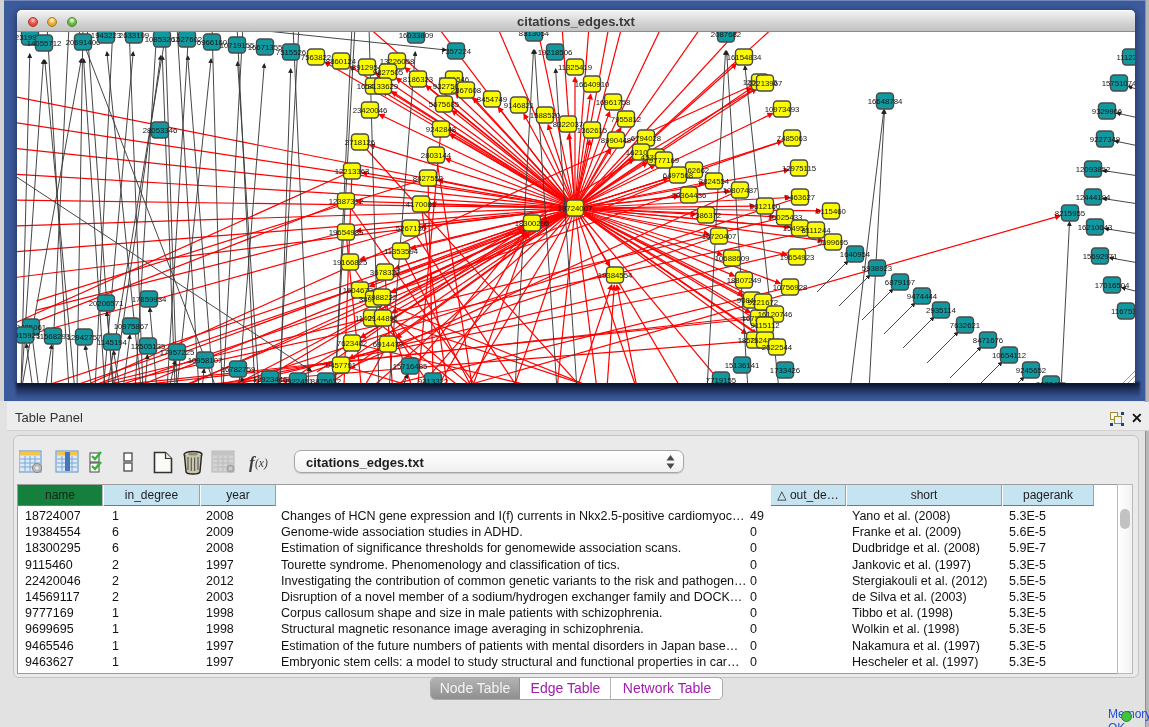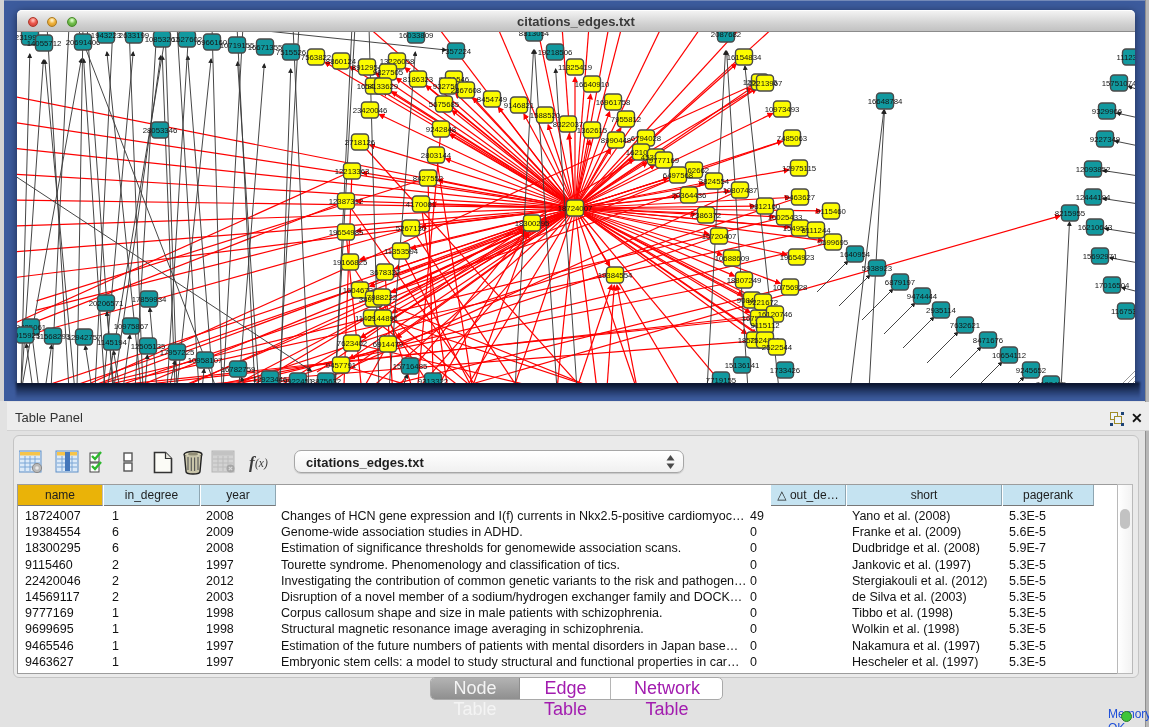--- a/index.html
+++ b/index.html
@@ -23,21 +23,21 @@
 #browser{position:absolute;left:13px;top:34px;width:1126px;height:243px;border:1px solid #c4c4c4;border-radius:6px;background:#eaeaea}
 #toolbar{position:absolute;left:5px;top:14px;height:26px;width:100%}
 #dropdown{position:absolute;left:275px;top:0px;width:390px;height:23px;border:1px solid #a6a6a6;border-radius:7px;background:linear-gradient(#ffffff,#f0f0f0);box-shadow:0 1px 1px rgba(0,0,0,.15)}
 #ddtext{position:absolute;left:11px;top:4px;font-size:13px;font-weight:bold;color:#1d1d1d}
 #tablewrap{position:absolute;left:3px;top:48px;width:1103px;height:190px;background:#fff;border:1px solid #9c9c9c;border-right:none}
 .hc{position:absolute;top:0;height:21px;background:#c5e3f1;border-right:1px solid #8ea6b2;border-bottom:1px solid #777;font-size:12px;color:#1e1e1e;text-align:center;line-height:21px}
 .row{position:absolute;height:17px;font-size:12.5px;color:#111;white-space:nowrap}
 .c1{position:absolute;left:7px}.c2{position:absolute;left:94px}.c3{position:absolute;left:188px}.c4{position:absolute;left:263px}.c5{position:absolute;left:732px}.c6{position:absolute;left:834px}.c7{position:absolute;left:991px}
 #vsb{position:absolute;left:1103px;top:48px;width:16px;height:190px;background:linear-gradient(90deg,#ffffff,#f2f2f2);border:1px solid #b9b9b9}
 #vthumb{position:absolute;left:2px;top:24px;width:10px;height:20px;border-radius:5px;background:#c2c2c2}
-#tabs{position:absolute;left:430px;top:276px;width:293px;height:23px;border:1px solid #a9a9a9;border-radius:5px;background:#fff;font-size:18px}
+#tabs{position:absolute;left:430px;top:276px;width:293px;height:23px;border:1px solid #a9a9a9;border-radius:5px;background:#fff;font-size:14px}
 .seg{position:absolute;top:0;height:21px;line-height:21px;text-align:center;color:#a21caf}
 #seg1{left:0;width:89px;background:linear-gradient(#b3b3b3,#8f8f8f);color:#f4f4f4;border-radius:4px 0 0 4px;border-right:1px solid #8f8f8f}
 #seg2{left:90px;width:90px;border-right:1px solid #b5b5b5}
 #seg3{left:181px;width:110px}
 #memory{position:absolute;left:1108px;top:306px;font-size:12px;color:#1d4ed8}
 #memdot{position:absolute;left:1121px;top:310px;width:11px;height:11px;border-radius:50%;background:#3ec63a;border:1.5px solid #2e7a28}
 </style></head>
 <body>
 <div id="app">
  <div id="lstrip"></div>
@@ -676,21 +676,21 @@
      </svg>
      <div id="dropdown">
             <div id="ddtext">citations_edges.txt</div>
        <svg style="position:absolute;right:8px;top:4px" width="9" height="15">
               <path d="M4.5 0 L8.5 5.5 L0.5 5.5 z" fill="#4a4a4a"></path>
               <path d="M4.5 14 L8.5 8.5 L0.5 8.5 z" fill="#4a4a4a"></path>
             </svg>
      </div>
    </div>
    <div id="tablewrap">
-     <div class="hc" style="left:0;width:85px;background:#eab308;border-right:1px solid #bdbdbd">name</div>
+     <div class="hc" style="left:0;width:85px;background:#15803d;border-right:1px solid #bdbdbd">name</div>
      <div class="hc" style="left:86px;width:96px">in_degree</div>
      <div class="hc" style="left:183px;width:75px">year</div>
      <div class="hc" style="left:753px;width:75px">△ out_de…</div>
      <div class="hc" style="left:829px;width:155px">short</div>
      <div class="hc" style="left:985px;width:91px">pagerank</div>
      <div class="row" style="top:24.0px">
             <span class="c1">18724007</span>
             <span class="c2">1</span>
             <span class="c3">2008</span>
             <span class="c4">Changes of HCN gene expression and I(f) currents in Nkx2.5-positive cardiomyoc…</span>

